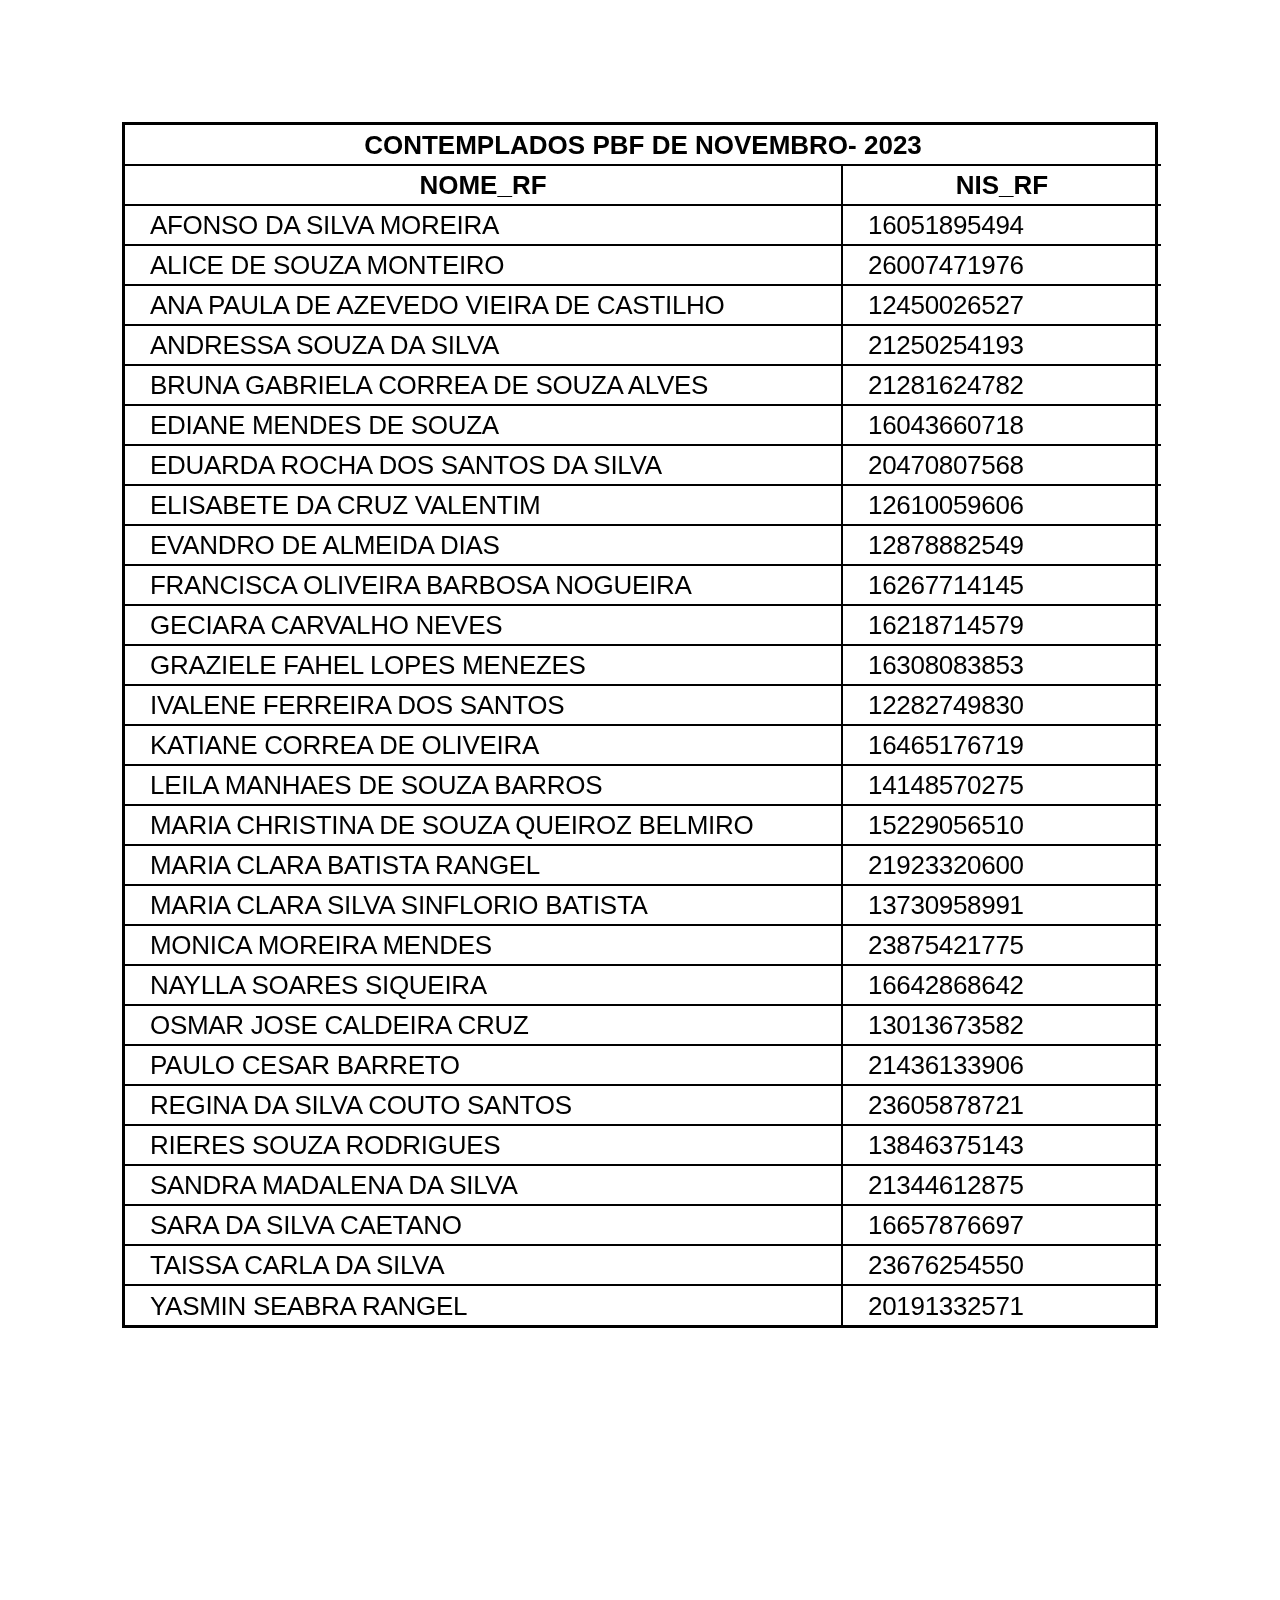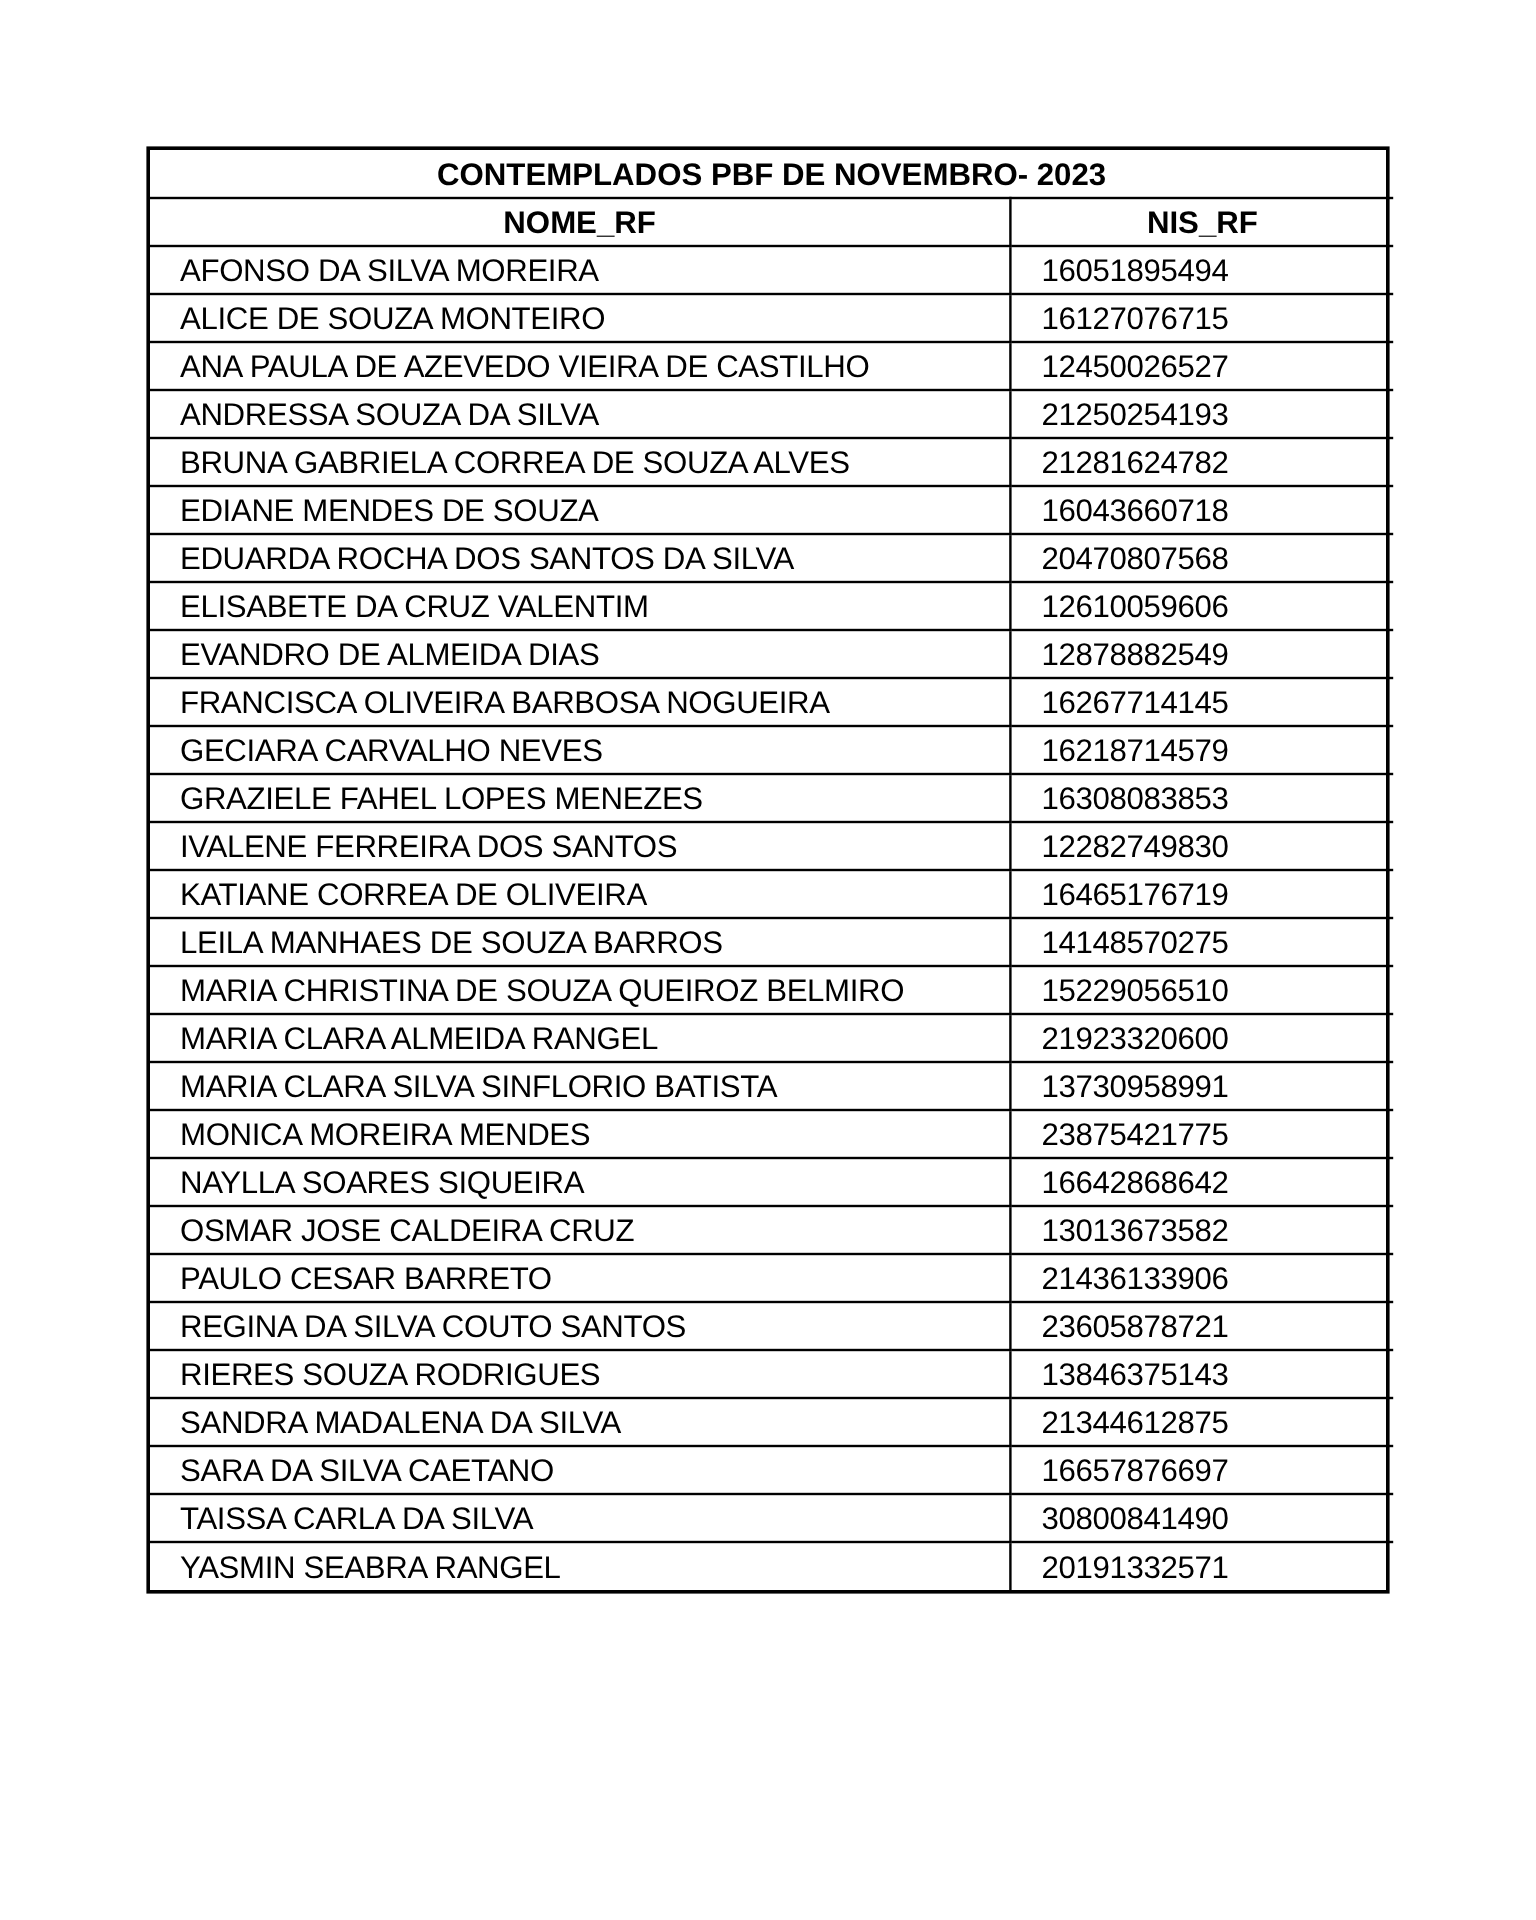--- a/index.html
+++ b/index.html
@@ -39,21 +39,21 @@
         <th>NIS_RF</th>
       </tr>
     </thead>
     <tbody id="rows">
         <tr>
           <td class="name">AFONSO DA SILVA MOREIRA</td>
           <td class="nis">16051895494</td>
         </tr>
         <tr>
           <td class="name">ALICE DE SOUZA MONTEIRO</td>
-          <td class="nis">16127076715</td>
+          <td class="nis">26007471976</td>
         </tr>
         <tr>
           <td class="name">ANA PAULA DE AZEVEDO VIEIRA DE CASTILHO</td>
           <td class="nis">12450026527</td>
         </tr>
         <tr>
           <td class="name">ANDRESSA SOUZA DA SILVA</td>
           <td class="nis">21250254193</td>
         </tr>
         <tr>
@@ -98,21 +98,21 @@
         </tr>
         <tr>
           <td class="name">LEILA MANHAES DE SOUZA BARROS</td>
           <td class="nis">14148570275</td>
         </tr>
         <tr>
           <td class="name">MARIA CHRISTINA DE SOUZA QUEIROZ BELMIRO</td>
           <td class="nis">15229056510</td>
         </tr>
         <tr>
-          <td class="name">MARIA CLARA ALMEIDA RANGEL</td>
+          <td class="name">MARIA CLARA BATISTA RANGEL</td>
           <td class="nis">21923320600</td>
         </tr>
         <tr>
           <td class="name">MARIA CLARA SILVA SINFLORIO BATISTA</td>
           <td class="nis">13730958991</td>
         </tr>
         <tr>
           <td class="name">MONICA MOREIRA MENDES</td>
           <td class="nis">23875421775</td>
         </tr>
@@ -139,21 +139,21 @@
         <tr>
           <td class="name">SANDRA MADALENA DA SILVA</td>
           <td class="nis">21344612875</td>
         </tr>
         <tr>
           <td class="name">SARA DA SILVA CAETANO</td>
           <td class="nis">16657876697</td>
         </tr>
         <tr>
           <td class="name">TAISSA CARLA DA SILVA</td>
-          <td class="nis">30800841490</td>
+          <td class="nis">23676254550</td>
         </tr>
         <tr>
           <td class="name">YASMIN SEABRA RANGEL</td>
           <td class="nis">20191332571</td>
         </tr>
       </tbody>
   </table>
 </div>
 
 </body></html>

